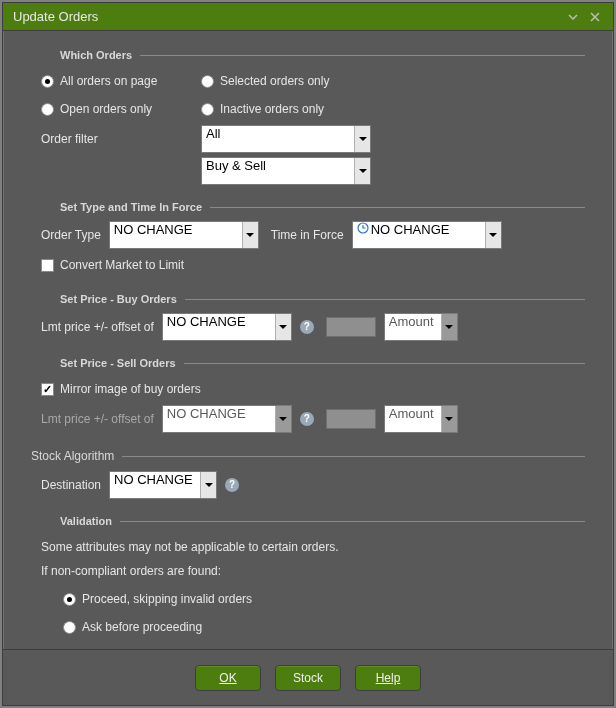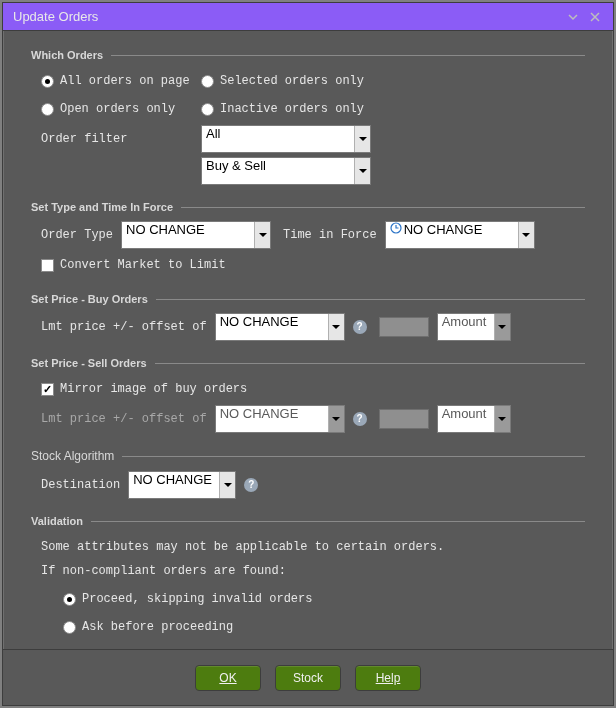--- a/index.html
+++ b/index.html
@@ -14,38 +14,38 @@
   }
   .window {
     width:612px; height:704px;
     background:#595959;
     border:1px solid #3d3d3d;
     box-shadow: 0 0 0 1px #707070 inset;
     display:flex; flex-direction:column;
   }
   .titlebar {
     height:28px;
-    background:#8b5cf6;
+    background:#4d7c0f;
     border-bottom:1px solid #3d3d3d;
     display:flex; align-items:center;
     padding:0 10px;
   }
   .titlebar .title { flex:1; font-size:13px; color:#e8e8e8; }
   .titlebar .ticon { width:16px; height:16px; margin-left:6px; display:flex; align-items:center; justify-content:center; color:#bdbdbd; }
   .titlebar .ticon svg { width:12px; height:12px; }
 
   .body {
     flex:1; padding:18px 28px 4px 28px; overflow:hidden;
     color:#e6e6e6;
   }
 
   .legend-row { display:flex; align-items:center; margin-top:12px; }
   .legend-row.first { margin-top:0; }
   .legend-row .ltxt { color:#d8d8d8; font-size:12px; white-space:nowrap; }
-  .legend-row .ltxt.bold { font-weight:bold; font-size:11px; }
+  .legend-row .ltxt.bold { font-weight:bold; font-size:11px;margin-left:29px; }
   .legend-row .line { flex:1; height:1px; background:#8a8a8a; margin-left:8px; }
 
   .group-body { padding:4px 4px 4px 10px; }
 
   .row { display:flex; align-items:center; min-height:24px; margin-top:4px; }
   .cell { display:flex; align-items:center; }
   .w160 { width:160px; }
 
   
   .radio {
@@ -56,21 +56,21 @@
   }
   .radio.checked::after { content:""; width:5px; height:5px; background:#000; border-radius:50%; }
   
   .checkbox {
     width:13px; height:13px; background:#fff; border:1px solid #8a8a8a;
     margin-right:6px; display:inline-flex; align-items:center; justify-content:center;
     flex:none;
   }
   .checkbox.checked::after { content:"✓"; color:#000; font-size:11px; line-height:11px; font-weight:bold; }
 
-  .label { color:#e6e6e6;font-family:Liberation Mono, monospace; }
+  .label { color:#e6e6e6; }
   .label.dimmed { color:#a8a8a8; }
 
   
   .select {
     height:28px; background:#fff; color:#000;
     display:inline-flex; align-items:flex-start; position:relative;
     padding:0 18px 0 4px; font-size:13px;
     border:1px solid #7a7a7a;
   }
   .select .arrow {

